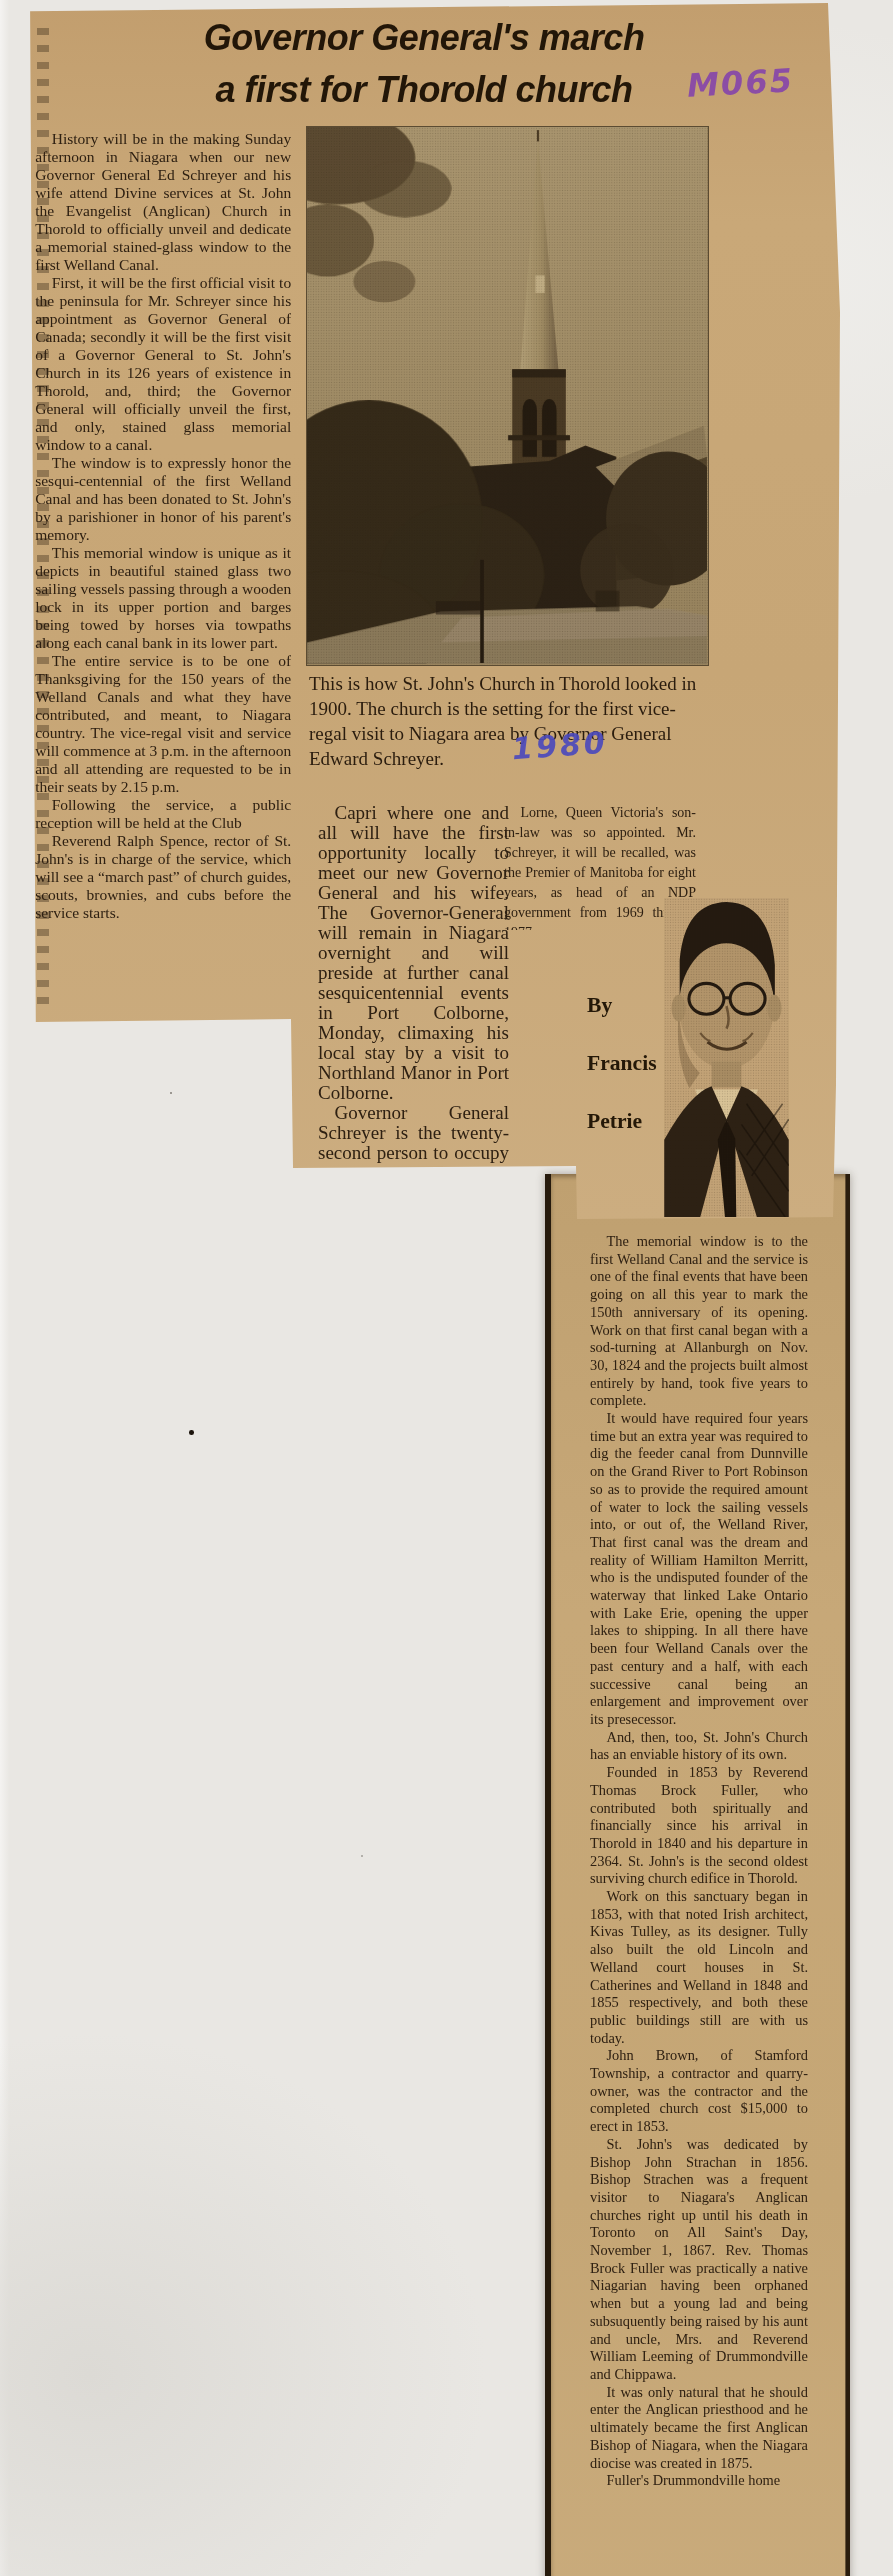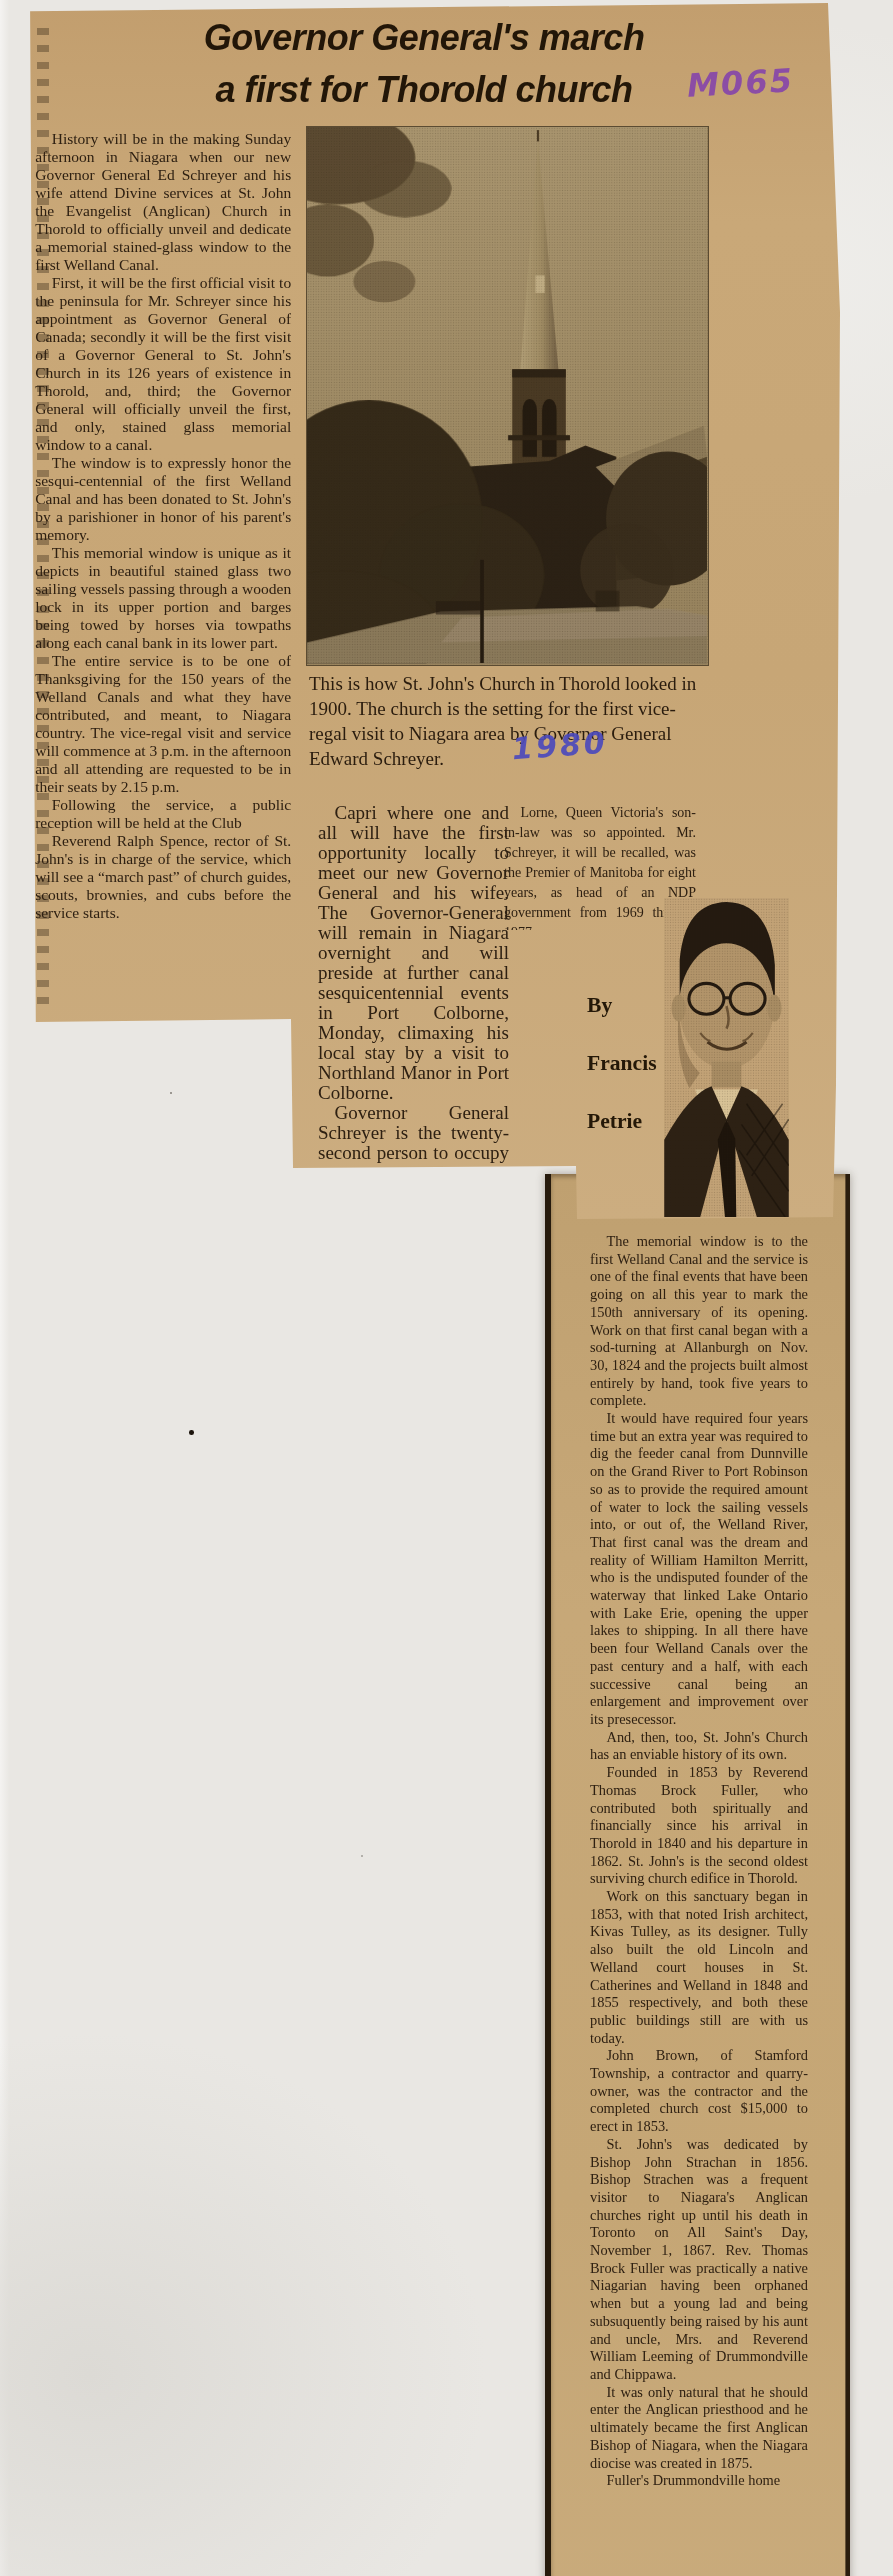--- a/index.html
+++ b/index.html
@@ -51,21 +51,21 @@
 </head>
 <body>
 
 <div id="stage">
 
   <div id="clip-bottom" class="clip">
     <div id="col4" class="newscol">
         <p>The memorial window is to the first Welland Canal and the service is one of the final events that have been going on all this year to mark the 150th anniversary of its opening. Work on that first canal began with a sod-turning at Allanburgh on Nov. 30, 1824 and the projects built almost entirely by hand, took five years to complete.</p>
         <p>It would have required four years time but an extra year was required to dig the feeder canal from Dunnville on the Grand River to Port Robinson so as to provide the required amount of water to lock the sailing vessels into, or out of, the Welland River, That first canal was the dream and reality of William Hamilton Merritt, who is the undisputed founder of the waterway that linked Lake Ontario with Lake Erie, opening the upper lakes to shipping. In all there have been four Welland Canals over the past century and a half, with each successive canal being an enlargement and improvement over its presecessor.</p>
         <p>And, then, too, St. John's Church has an enviable history of its own.</p>
-        <p>Founded in 1853 by Reverend Thomas Brock Fuller, who contributed both spiritually and financially since his arrival in Thorold in 1840 and his departure in 1862. St. John's is the second oldest surviving church edifice in Thorold.</p>
+        <p>Founded in 1853 by Reverend Thomas Brock Fuller, who contributed both spiritually and financially since his arrival in Thorold in 1840 and his departure in 2364. St. John's is the second oldest surviving church edifice in Thorold.</p>
         <p>Work on this sanctuary began in 1853, with that noted Irish architect, Kivas Tulley, as its designer. Tully also built the old Lincoln and Welland court houses in St. Catherines and Welland in 1848 and 1855 respectively, and both these public buildings still are with us today.</p>
         <p>John Brown, of Stamford Township, a contractor and quarry-owner, was the contractor and the completed church cost $15,000 to erect in 1853.</p>
         <p>St. John's was dedicated by Bishop John Strachan in 1856. Bishop Strachen was a frequent visitor to Niagara's Anglican churches right up until his death in Toronto on All Saint's Day, November 1, 1867. Rev. Thomas Brock Fuller was practically a native Niagarian having been orphaned when but a young lad and being subsuquently being raised by his aunt and uncle, Mrs. and Reverend William Leeming of Drummondville and Chippawa.</p>
         <p>It was only natural that he should enter the Anglican priesthood and he ultimately became the first Anglican Bishop of Niagara, when the Niagara diocise was created in 1875.</p>
         <p>Fuller's Drummondville home</p>
       </div>
   </div>
 
   <div id="clip-top" class="clip">
     <div class="edge-marks"></div>

